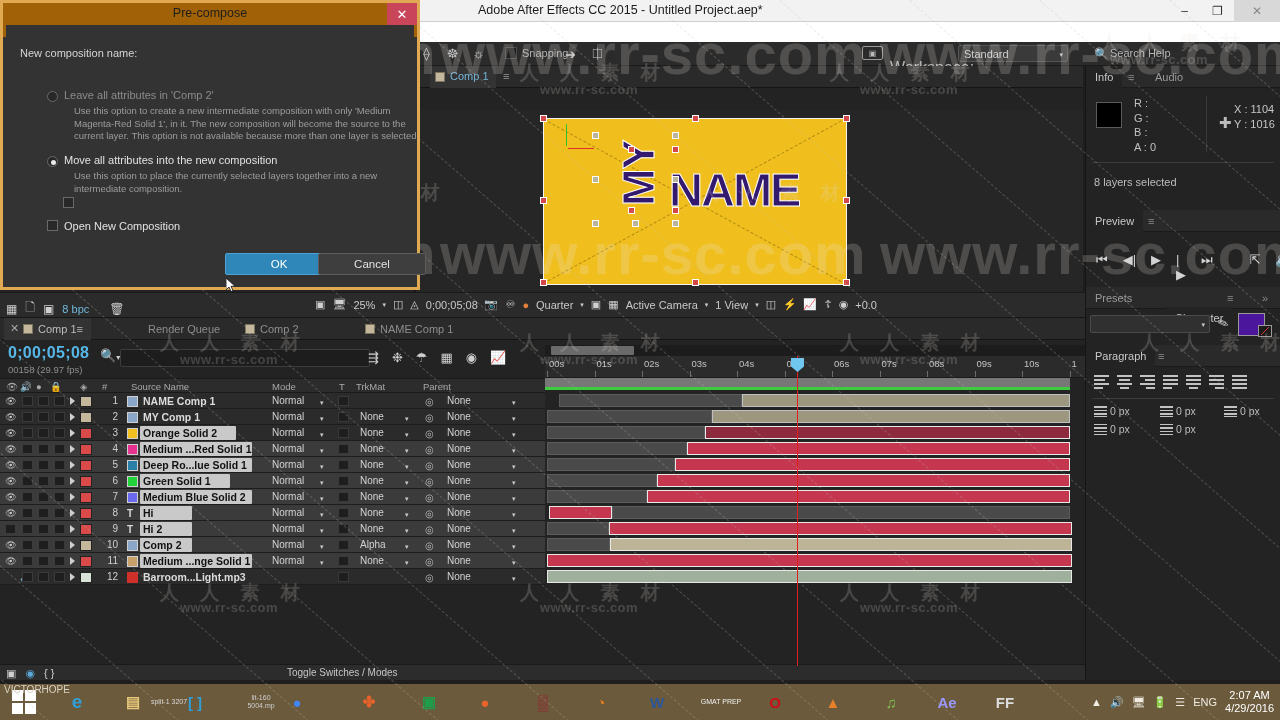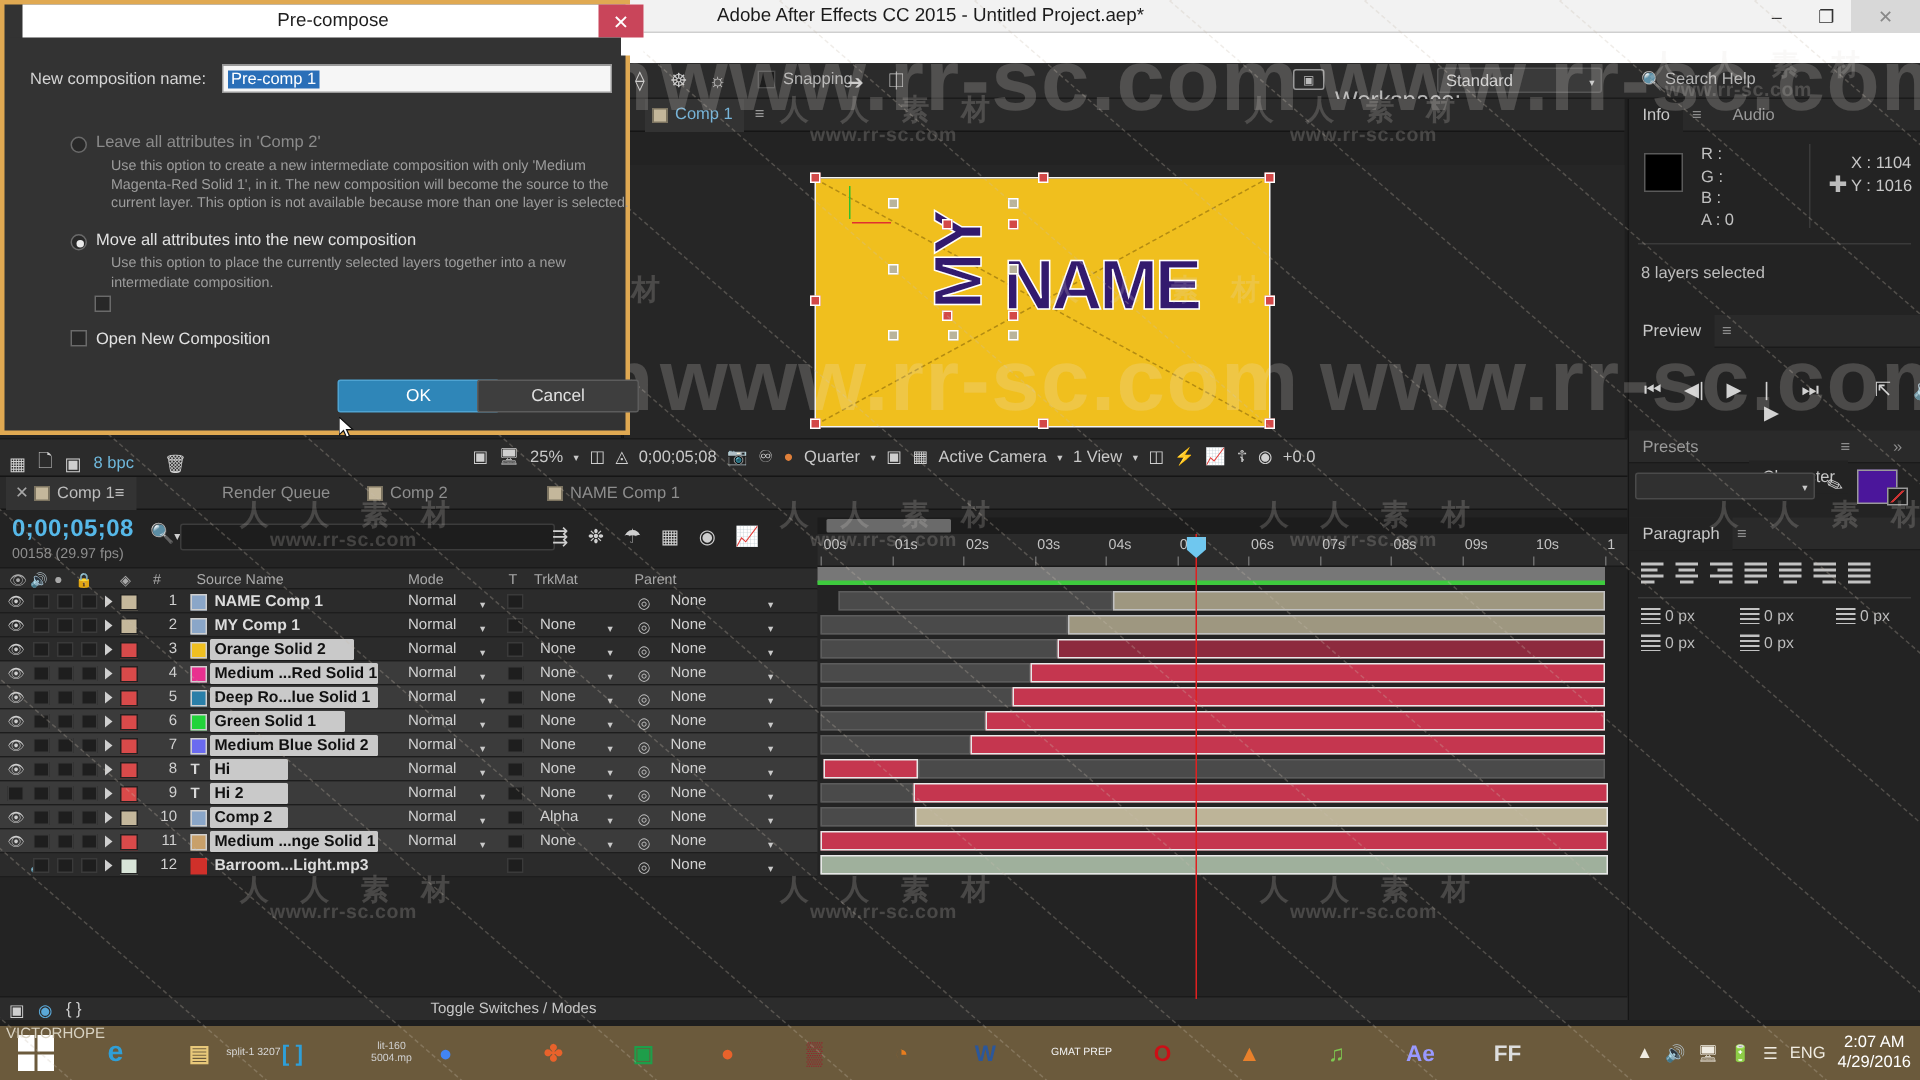--- a/index.html
+++ b/index.html
@@ -176,21 +176,21 @@
   .vtb-r .txt { color:#c9c9c9; }
   .cvx { font-size:7px; color:#c9c9c9; }
 
   
   .leftstrip { position:absolute; left:0; top:42px; width:415px; height:250px; background:#232323;
      border-right:1px solid #151515;}
 
   
   .dlg { position:absolute; left:0; top:0; width:420px; height:290px; background:#333; z-index:80;
      border:3px solid #e0a952; }
-  .dlg-tb { position:absolute; left:12px; top:0; width:100%; height:34px; background:#ffffff;}
+  .dlg-tb { position:absolute; left:0; top:0; width:100%; height:34px; background:#a16207;}
   .dlg-tb .t { position:absolute; left:0; right:0; top:3px; text-align:center; font-size:12.5px; color:#1e1e1e;}
   .dlg-x { position:absolute; right:0; top:0; width:30px; height:22px; background:#c9455a; color:#fff;
      font-size:13px; display:flex; align-items:center; justify-content:center;}
   .dlg-body { position:absolute; left:3px; top:22px; right:3px; bottom:3px; background:#333;}
   .lbl1 { position:absolute; left:14px; top:22px; font-size:11px; color:#d5d5d5;}
   .ncinput { position:absolute; left:142px; top:18px; width:260px; height:19px; background:#f6f6f6;
      border:1px solid #9a9a9a;}
   .ncinput .v { position:absolute; left:3px; top:3px; font-size:11px; color:#fff; background:#2a6fb8; padding:0 2px;}
   .radio { position:absolute; width:11px; height:11px; border-radius:50%; background:#282828; border:1px solid #6a6a6a;}
   .radio.on:after { content:""; position:absolute; left:2.5px; top:2.5px; width:5px; height:5px; border-radius:50%; background:#eaeaea;}
@@ -785,23 +785,20 @@
     <div class="lbl">Toggle Switches / Modes</div>
   </div>
 
   <div class="dlg">
     <div class="dlg-tb">
       <div class="t">Pre-compose</div>
       <div class="dlg-x">✕</div>
     </div>
     <div class="dlg-body">
       <div class="lbl1">New composition name:</div>
-      <div class="ncinput">
-        <span class="v">Pre-comp 1</span>
-      </div>
 
       <div class="radio" style="left:41px;top:66px;"></div>
       <div class="opt-t dim" style="left:58px;top:64px;">Leave all attributes in 'Comp 2'</div>
       <div class="opt-d" style="left:68px;top:80px;">Use this option to create a new intermediate composition with only 'Medium Magenta-Red Solid 1', in it. The new composition will become the source to the current layer. This option is not available because more than one layer is selected.</div>
 
       <div class="radio on" style="left:41px;top:131px;"></div>
       <div class="opt-t on" style="left:58px;top:129px;">Move all attributes into the new composition</div>
       <div class="opt-d" style="left:68px;top:145px;">Use this option to place the currently selected layers together into a new intermediate composition.</div>
 
       <div class="chk" style="left:57px;top:172px;"></div>

